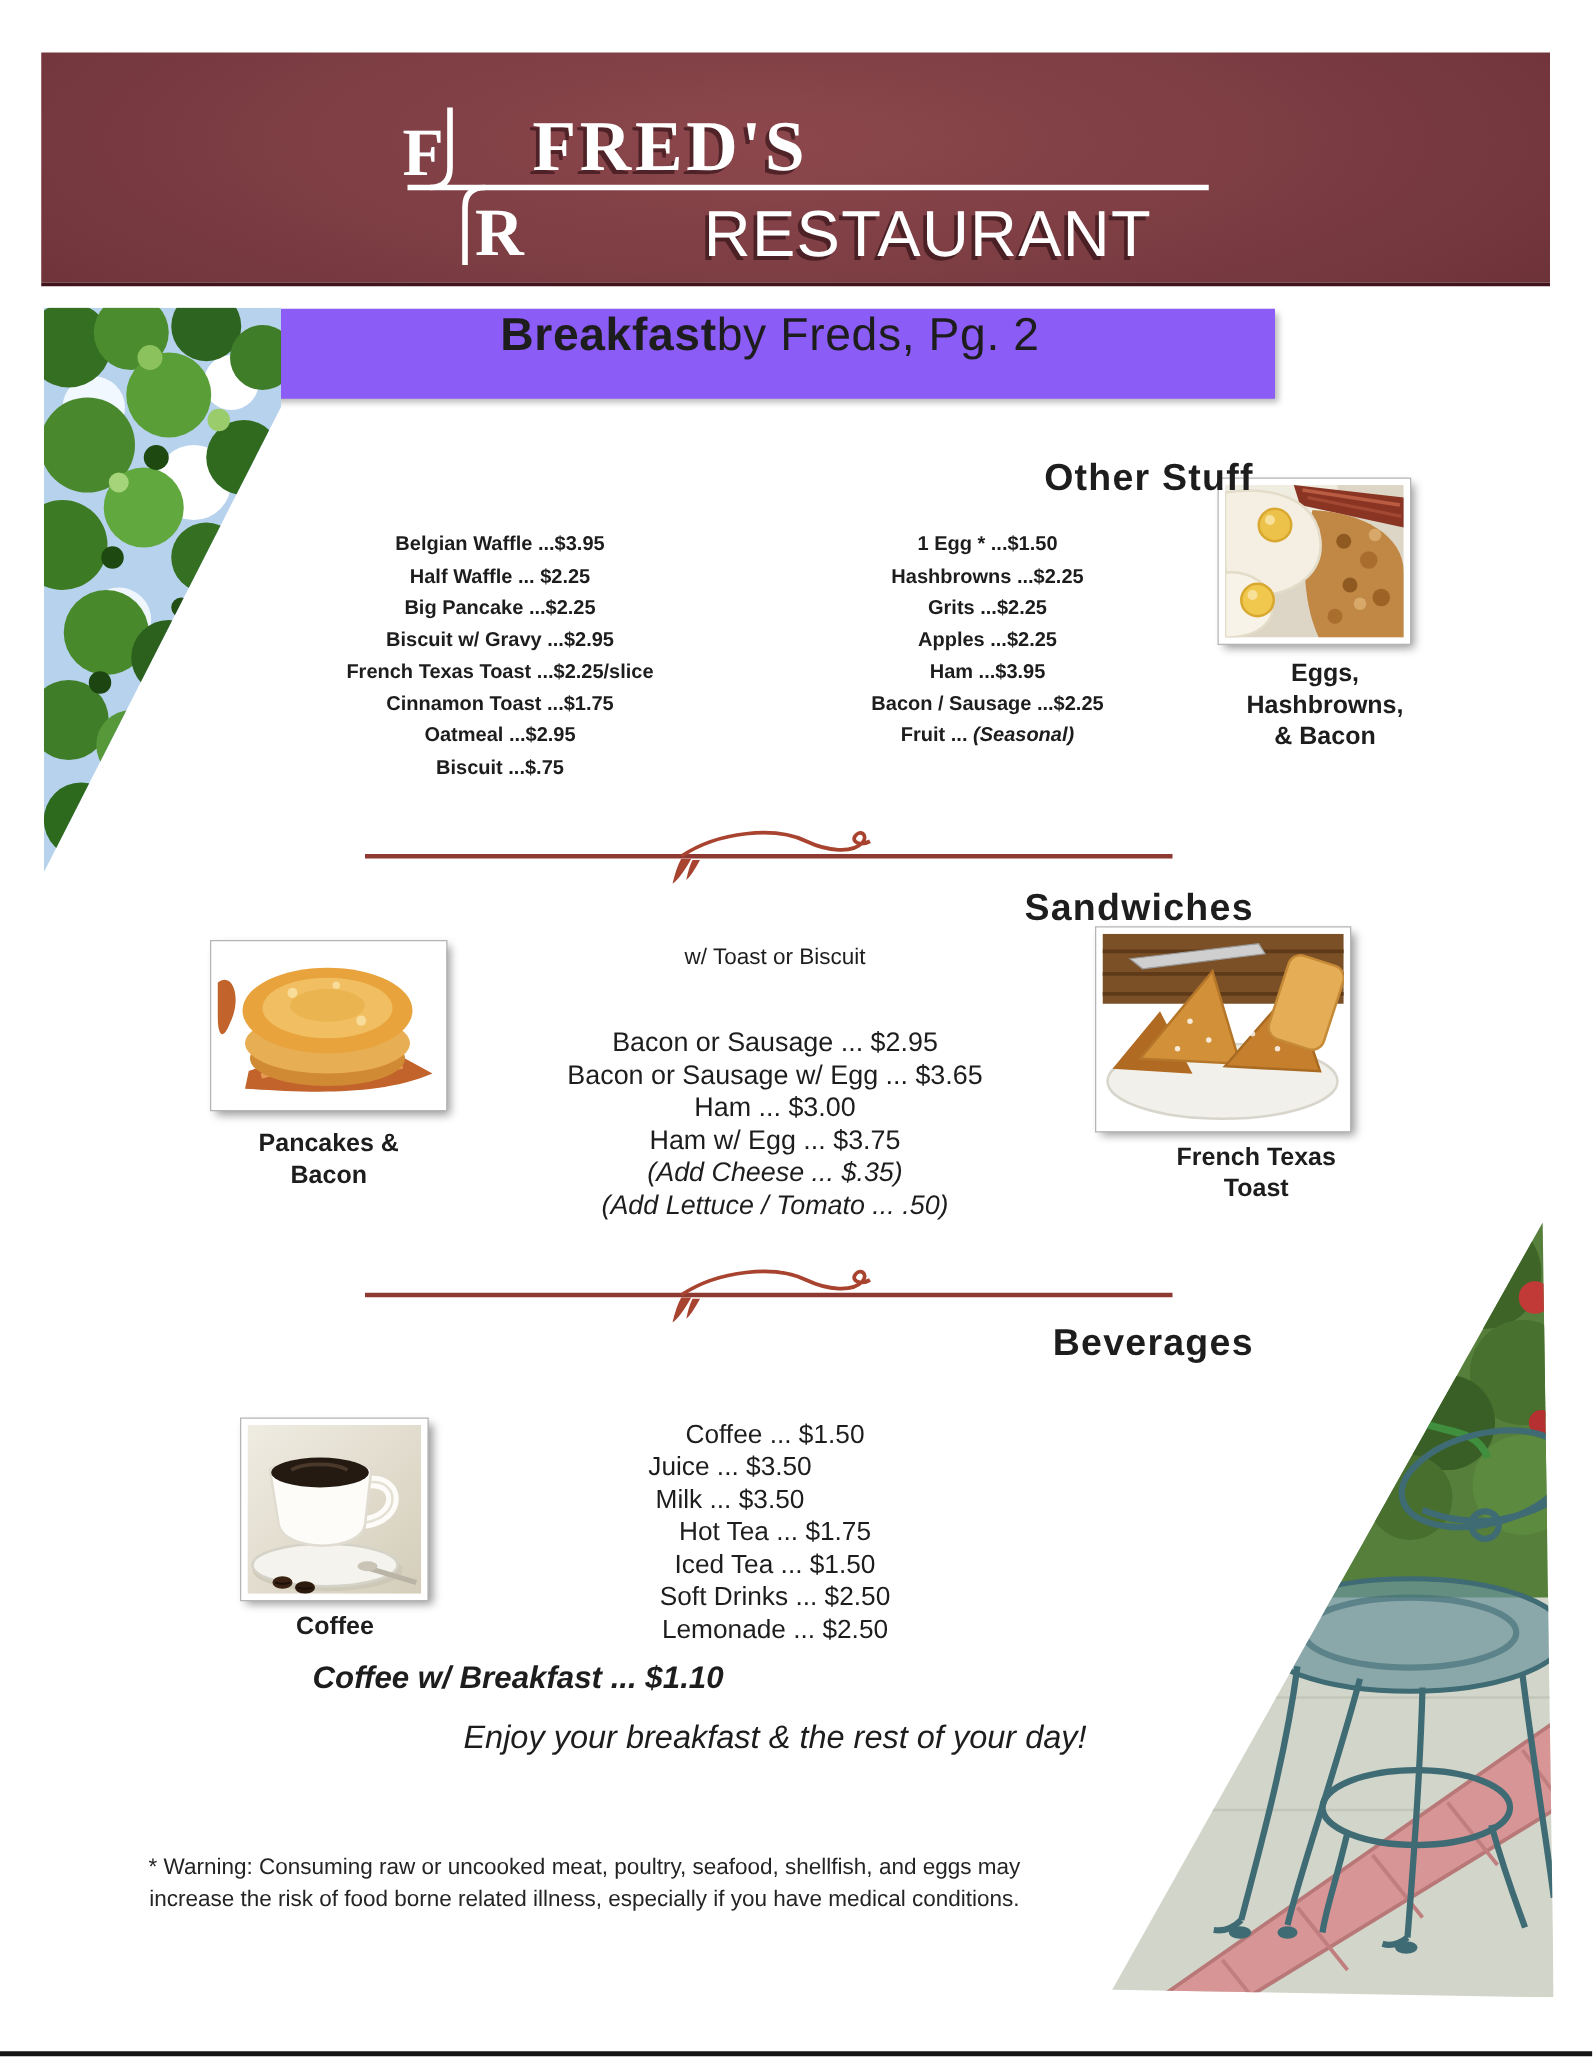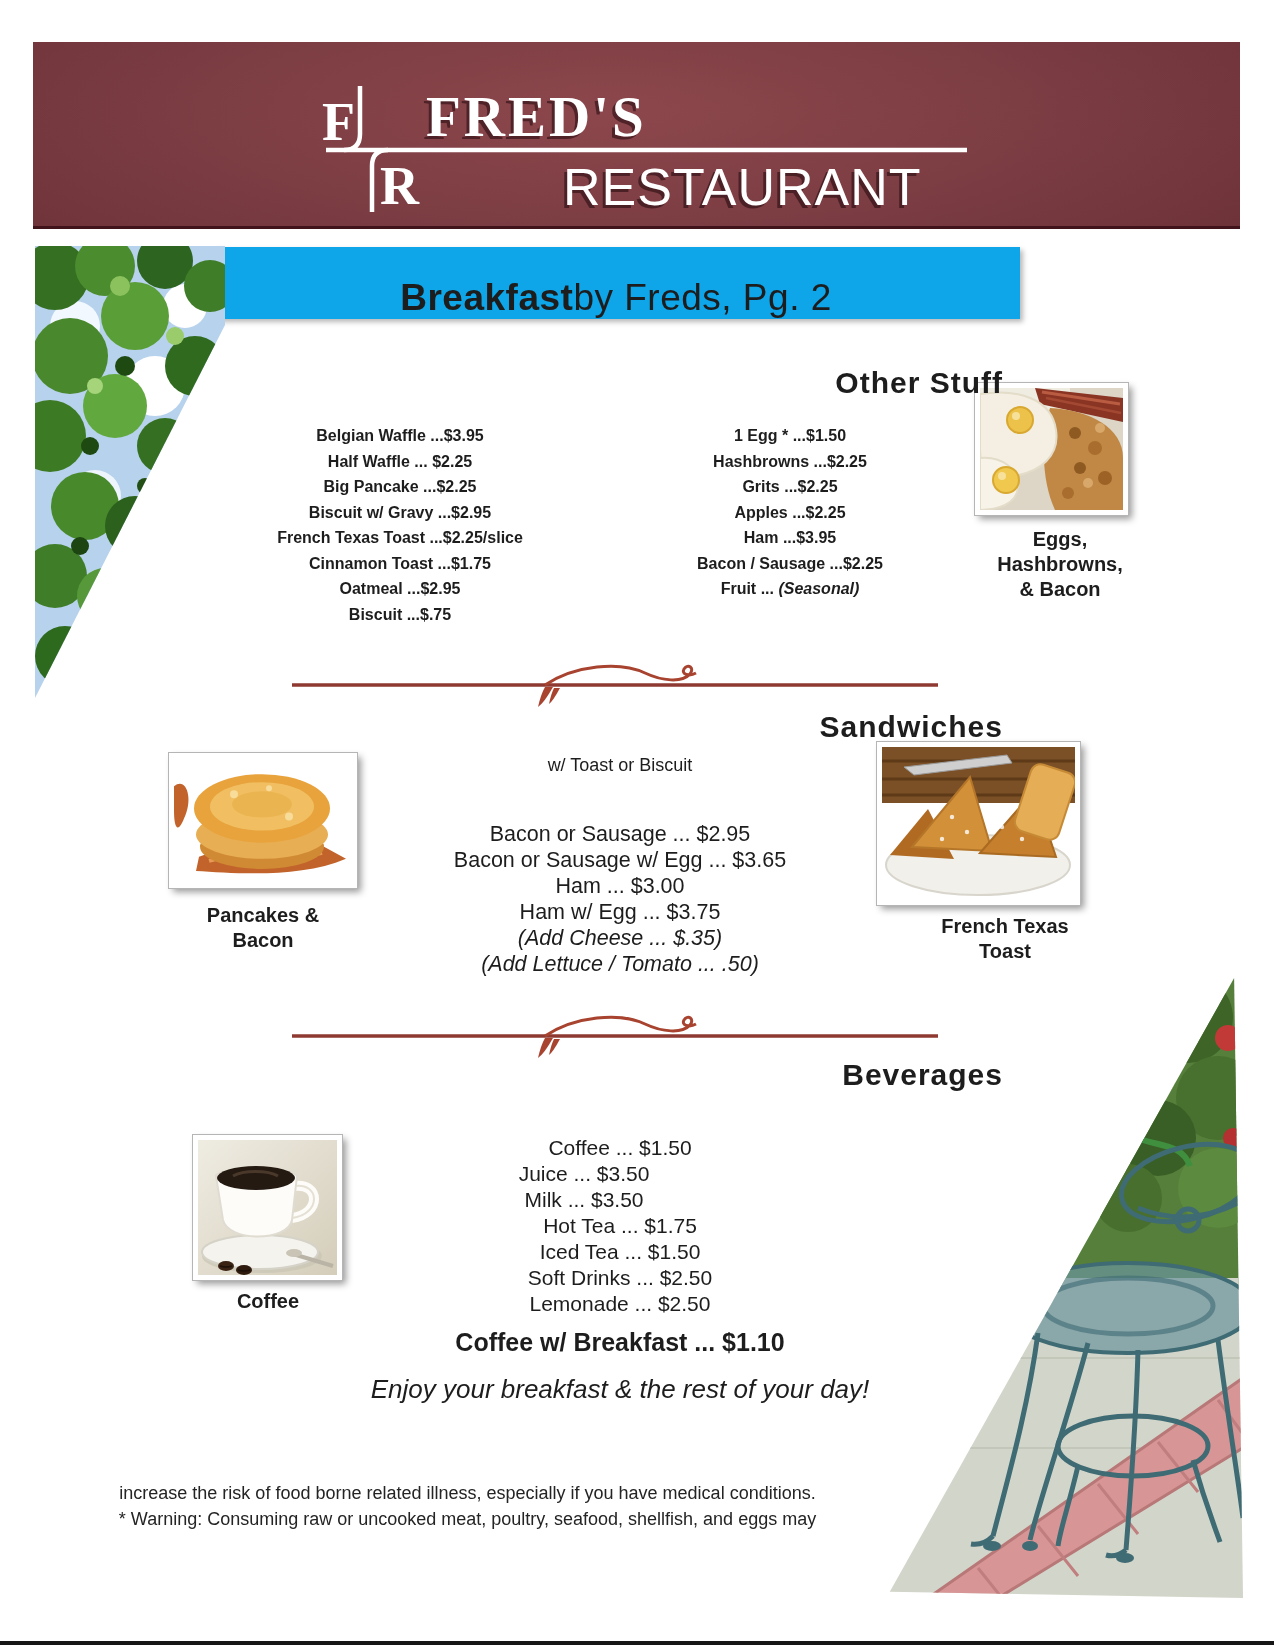--- a/index.html
+++ b/index.html
@@ -15,21 +15,21 @@
   }
   .logo-svg { position:absolute; left:255px; top:8px; width:700px; height:172px; }
   .logo-line { stroke:#ffffff; stroke-width:4.5; fill:none; }
   .logo-letter { font-family:"Liberation Serif", serif; font-weight:bold; font-size:54px; fill:#ffffff; }
   .logo-name { font-family:"Liberation Serif", serif; font-weight:bold; font-size:57px; letter-spacing:3px; fill:#ffffff; }
   .logo-rest { font-family:"Liberation Sans", sans-serif; font-size:52px; letter-spacing:1px; fill:#ffffff; }
   .txt-shadow { fill:rgba(32,8,12,0.55); }
   
   .banner {
     position:absolute; left:212px; top:247px; width:808px; height:72px; z-index:1;
-    background:#0ea5e9; display:flex; align-items:flex-end; justify-content:center;
+    background:#8b5cf6; display:flex; align-items:flex-start; justify-content:center;
     font-size:37px; letter-spacing:.5px; box-shadow:3px 3px 5px rgba(0,0,0,.28);
   }
   .banner .b { font-weight:bold; }
   
   .tree {
     position:absolute; left:35px; top:246px; width:190px; height:452px; z-index:2;
     clip-path:polygon(0 0, 100% 0, 100% 17.5%, 0 100%);
   }
   .patio {
     position:absolute; left:888px; top:978px; width:355px; height:620px;
@@ -63,22 +63,22 @@
   .list { position:absolute; left:250px; width:740px; text-align:center;
           font-size:21.5px; line-height:26px; z-index:3; }
   .list-sand { top:821px; } .list-bev { top:1111px; font-size:21px;margin-top:24px; }
   .it { font-style:italic; }
   .shift { transform:translateX(-36px); }
   
   .divider { position:absolute; left:290px; width:650px; height:46px; z-index:3; }
   .div1 { top:661px; } .div2 { top:1012px; }
   .divider svg { display:block; width:100%; height:100%; }
   
-  .cwb   { position:absolute; left:250px; top:1328px; width:740px; text-align:center;
-           font-weight:bold; font-size:25px; z-index:3; }
+  .cwb   { position:absolute; left:250px; top:1328px; width:740px; text-align:left;
+           font-weight:bold; font-size:25px; z-index:3;font-style:italic; }
   .enjoy { position:absolute; left:250px; top:1374px; width:740px; text-align:center;
            font-style:italic; font-size:26px; z-index:3; }
   .warning { position:absolute; left:95px; top:1481px; width:745px; text-align:center;
              font-size:18px; line-height:25.5px; color:#242424; z-index:3; }
   .bottom-rule { position:absolute; left:0; top:1641px; width:1274px; height:4px; background:#161616; }
 </style>
 </head>
 <body>
 
 <div class="page">
@@ -297,22 +297,22 @@
       <ellipse cx="28" cy="126" rx="8" ry="5" fill="#3a2313"></ellipse>
       <ellipse cx="46" cy="130" rx="8" ry="5" fill="#2e1b0e"></ellipse>
       <path d="M22,126 q6,2 12,0 M40,130 q6,2 12,0" stroke="#1d1009" stroke-width="1.5" fill="none"></path>
     </svg>
   </div>
   <div class="cap cap-coffee">Coffee</div>
 
   <div class="cwb">Coffee w/ Breakfast ... $1.10</div>
   <div class="enjoy">Enjoy your breakfast &amp; the rest of your day!</div>
   <div class="warning">
+    <div>* Warning: Consuming raw or uncooked meat, poultry, seafood, shellfish, and eggs may</div>
     <div>increase the risk of food borne related illness, especially if you have medical conditions.</div>
-    <div>* Warning: Consuming raw or uncooked meat, poultry, seafood, shellfish, and eggs may</div>
   </div>
 
   <div class="patio">
     <svg viewBox="0 0 355 620" preserveAspectRatio="none">
       <rect width="355" height="310" fill="#557f3a"></rect>
       <circle cx="300" cy="40" r="45" fill="#3e6428"></circle>
       <circle cx="250" cy="90" r="40" fill="#6a9648"></circle>
       <circle cx="330" cy="120" r="42" fill="#48702e"></circle>
       <circle cx="270" cy="160" r="38" fill="#3a5f26"></circle>
       <circle cx="330" cy="210" r="40" fill="#5c8a3e"></circle>

